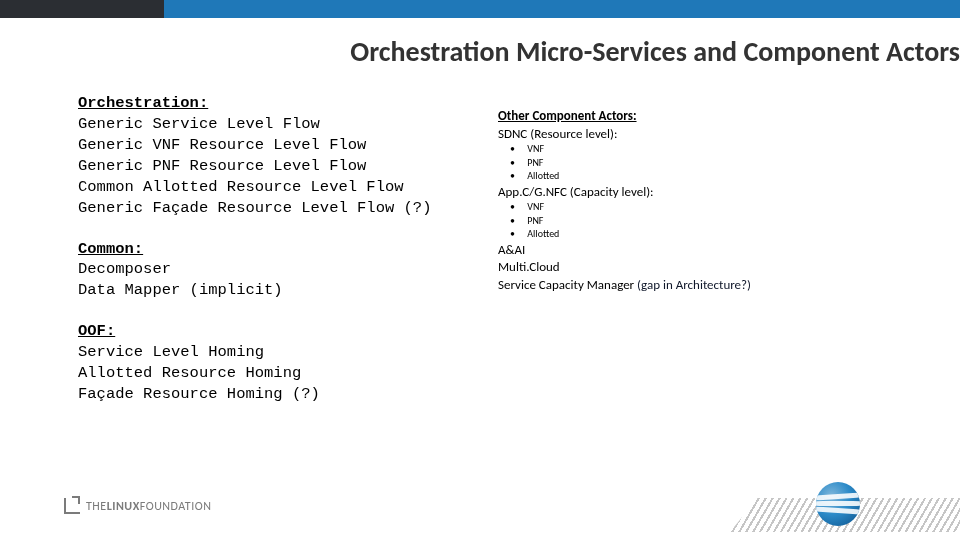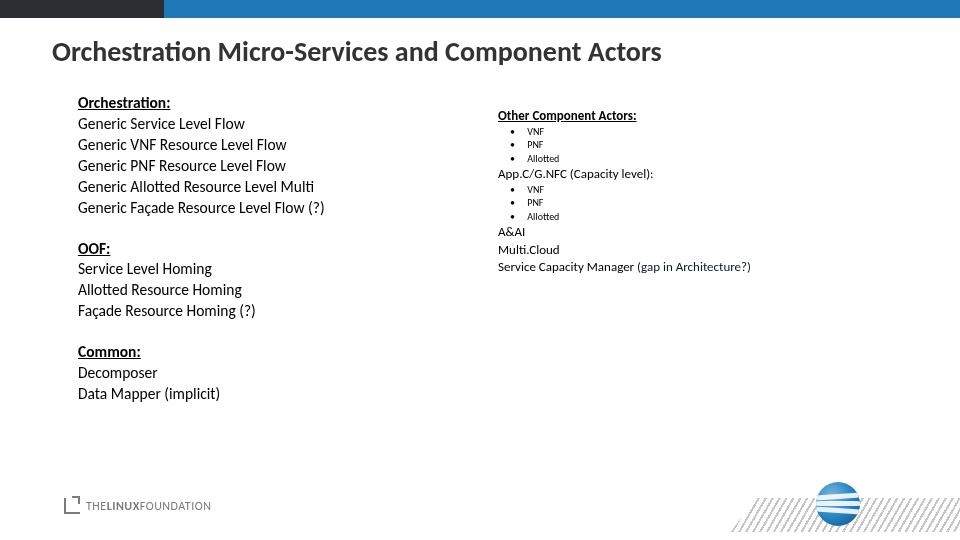--- a/index.html
+++ b/index.html
@@ -23,29 +23,31 @@
     left: 0;
     width: 164px;
     height: 18px;
     background: #2b2e33;
   }
   .title {
     font-size: 28px;
     font-weight: 700;
     color: #333;
     margin: 16px 0 24px 52px;
+    text-align: right;
   }
   .columns {
     display: flex;
     margin-left: 78px;
     margin-right: 40px;
   }
   .col-left {
     width: 400px;
     padding-right: 20px;
+    font-family: Liberation Mono, monospace;
   }
   .col-right {
     flex: 1;
     padding-top: 14px;
   }
   .section {
     margin-bottom: 20px;
     font-size: 15.5px;
     line-height: 1.35;
   }
@@ -163,40 +165,41 @@
 
 <div class="title">Orchestration Micro-Services and Component Actors</div>
 
 <div class="columns">
   <div class="col-left">
     <div class="section">
       <div class="section-head">Orchestration:</div>
       <div class="line">Generic Service Level Flow</div>
       <div class="line">Generic VNF Resource Level Flow</div>
       <div class="line">Generic PNF Resource Level Flow</div>
-      <div class="line">Generic Allotted Resource Level Multi</div>
+      <div class="line">Common Allotted Resource Level Flow</div>
       <div class="line">Generic Façade Resource Level Flow (?)</div>
+    </div>
+
+    <div class="section">
+      <div class="section-head">Common:</div>
+      <div class="line">Decomposer</div>
+      <div class="line">Data Mapper (implicit)</div>
     </div>
 
     <div class="section">
       <div class="section-head">OOF:</div>
       <div class="line">Service Level Homing</div>
       <div class="line">Allotted Resource Homing</div>
       <div class="line">Façade Resource Homing (?)</div>
     </div>
-
-    <div class="section">
-      <div class="section-head">Common:</div>
-      <div class="line">Decomposer</div>
-      <div class="line">Data Mapper (implicit)</div>
-    </div>
   </div>
 
   <div class="col-right">
     <div class="section-head sub-head">Other Component Actors:</div>
+    <div class="sub-head">SDNC (Resource level):</div>
     <ul class="bullet-list">
       <li>VNF</li>
       <li>PNF</li>
       <li>Allotted</li>
     </ul>
     <div class="sub-head">App.C/G.NFC (Capacity level):</div>
     <ul class="bullet-list">
       <li>VNF</li>
       <li>PNF</li>
       <li>Allotted</li>

